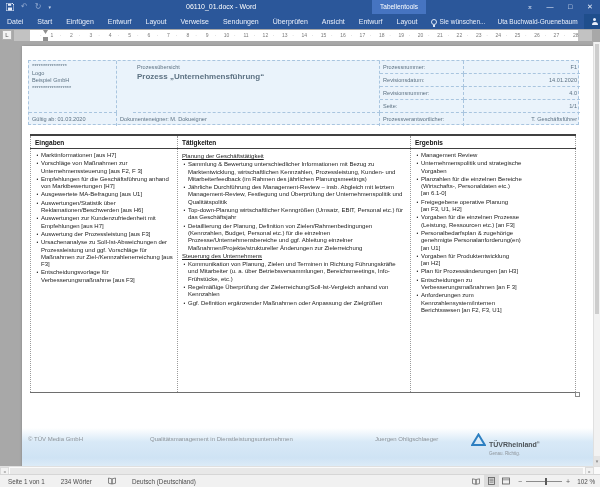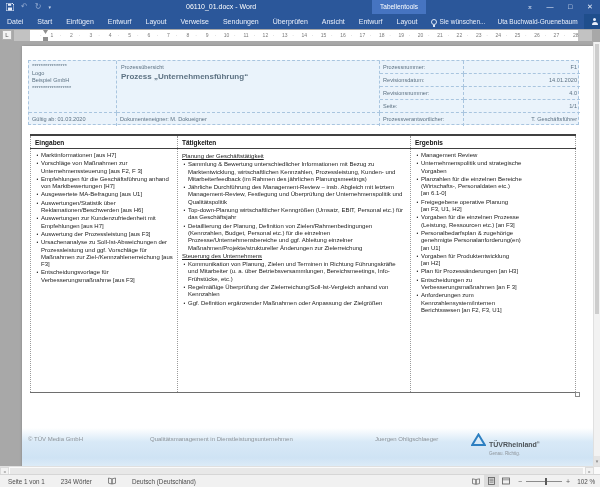--- a/index.html
+++ b/index.html
@@ -49,21 +49,21 @@
   .vscroll { position:absolute; right:0; top:0; width:7px; height:424px; background:#f2f2f2; border-left:1px solid #e0e0e0; }
   .vthumb { position:absolute; left:1px; right:1px; top:2px; height:270px; background:#cdcdcd; }
   .vdown { position:absolute; left:0; right:0; bottom:0; height:10px; background:#e4e4e4; font-size:5px; color:#8a8a8a; text-align:center; line-height:10px; }
 
   
   .dochdr { position:absolute; left:6px; top:14px; width:551px; height:65px; display:grid;
             grid-template-columns:88px 263px 84px 116px; grid-template-rows:13px 13px 13px 13px 13px;
             background:#eaf3fb; border:1px dashed #a9c5df; color:#5d7283; }
   .dochdr > div { border-right:1px dashed #a9c5df; border-bottom:1px dashed #a9c5df; overflow:hidden; }
   .dh-logo { grid-row:1/5; grid-column:1; padding:2px 3px; font-size:5.6px; line-height:7.2px; }
-  .dh-title { grid-row:1/5; grid-column:2; padding:2px 4px; }
+  .dh-title { grid-row:1/5; grid-column:2; padding:2px 4px;margin-left:16px; }
   .dh-sub { font-size:5.6px; line-height:8px; }
   .dh-proc { font-size:8px; font-weight:600; line-height:12px; }
   .dh-ml { grid-column:3; padding:0 3px; font-size:5.6px; line-height:12px; white-space:nowrap; }
   .dh-mv { grid-column:4; padding:0 3px; font-size:5.6px; line-height:12px; text-align:right; border-right:none !important; }
   .dh-b { grid-row:5; font-size:5.6px; line-height:12px; padding:0 3px; border-bottom:none !important; white-space:nowrap; }
   .dh-b:last-child { border-right:none !important; text-align:right; }
 
   
   .ptable { position:absolute; left:8px; top:88px; width:546px; border-top:2px solid #404040; border-bottom:1px solid #6e6e6e; }
   .phead { display:flex; border-bottom:1.5px solid #404040; }

